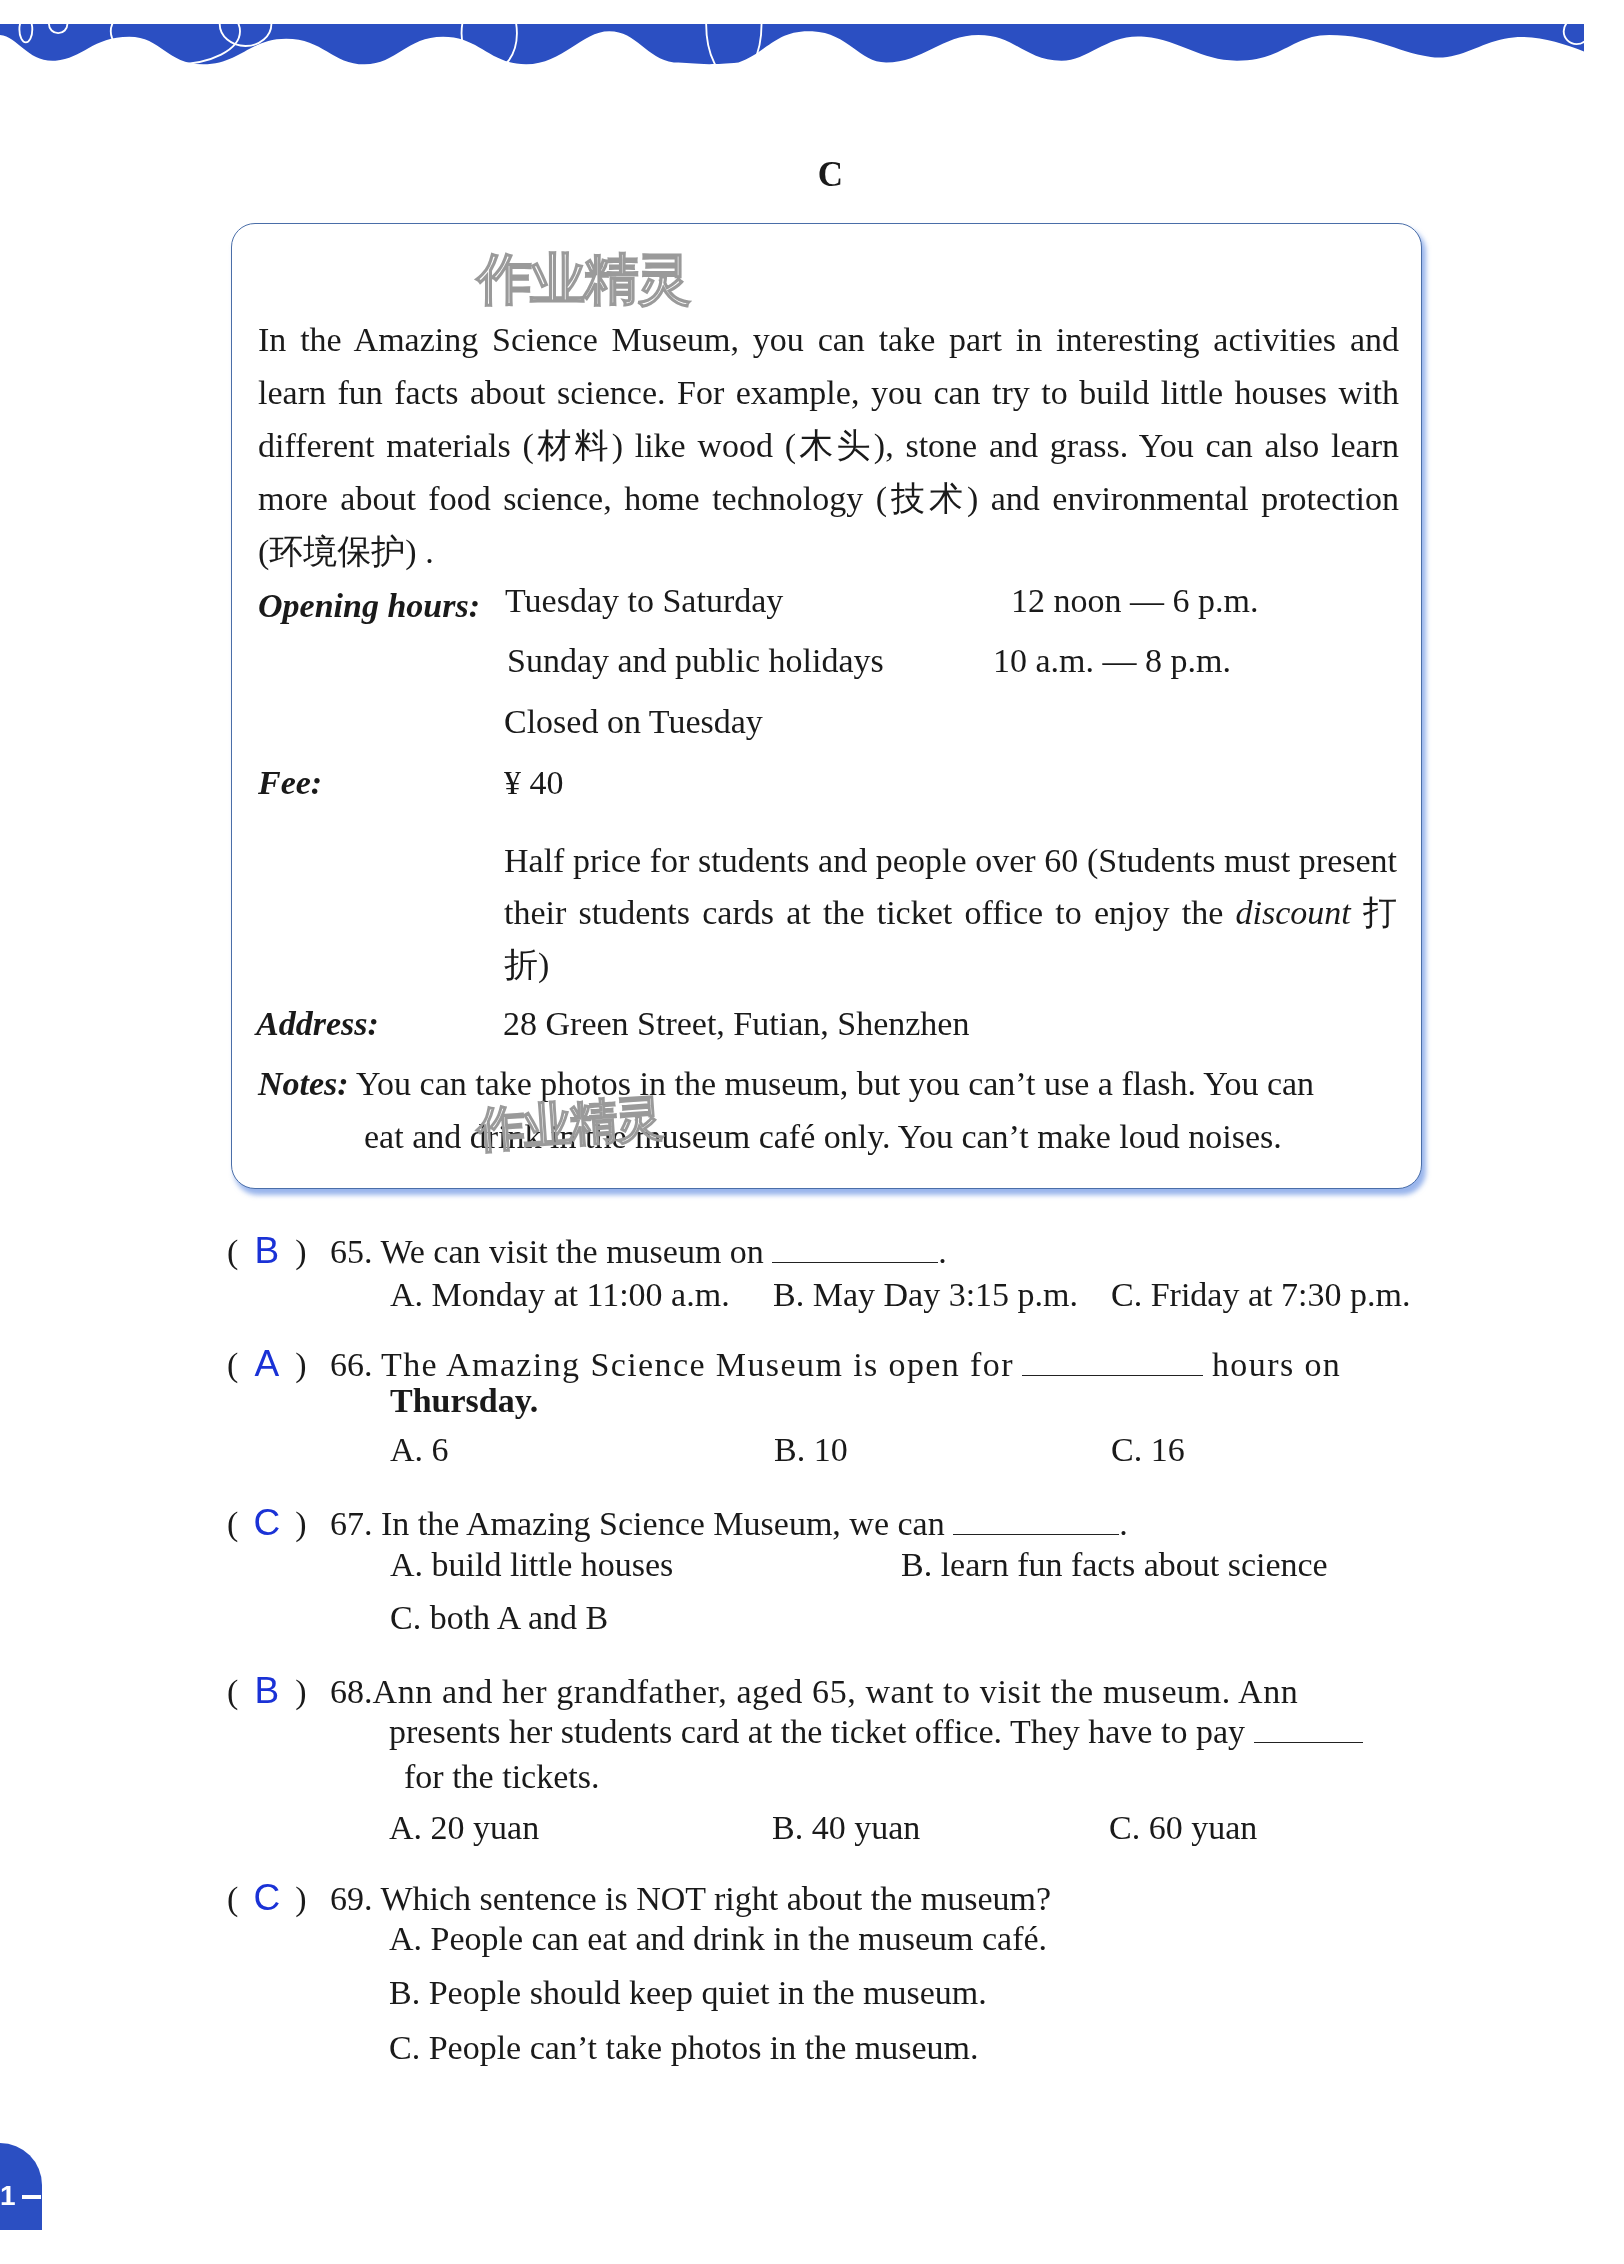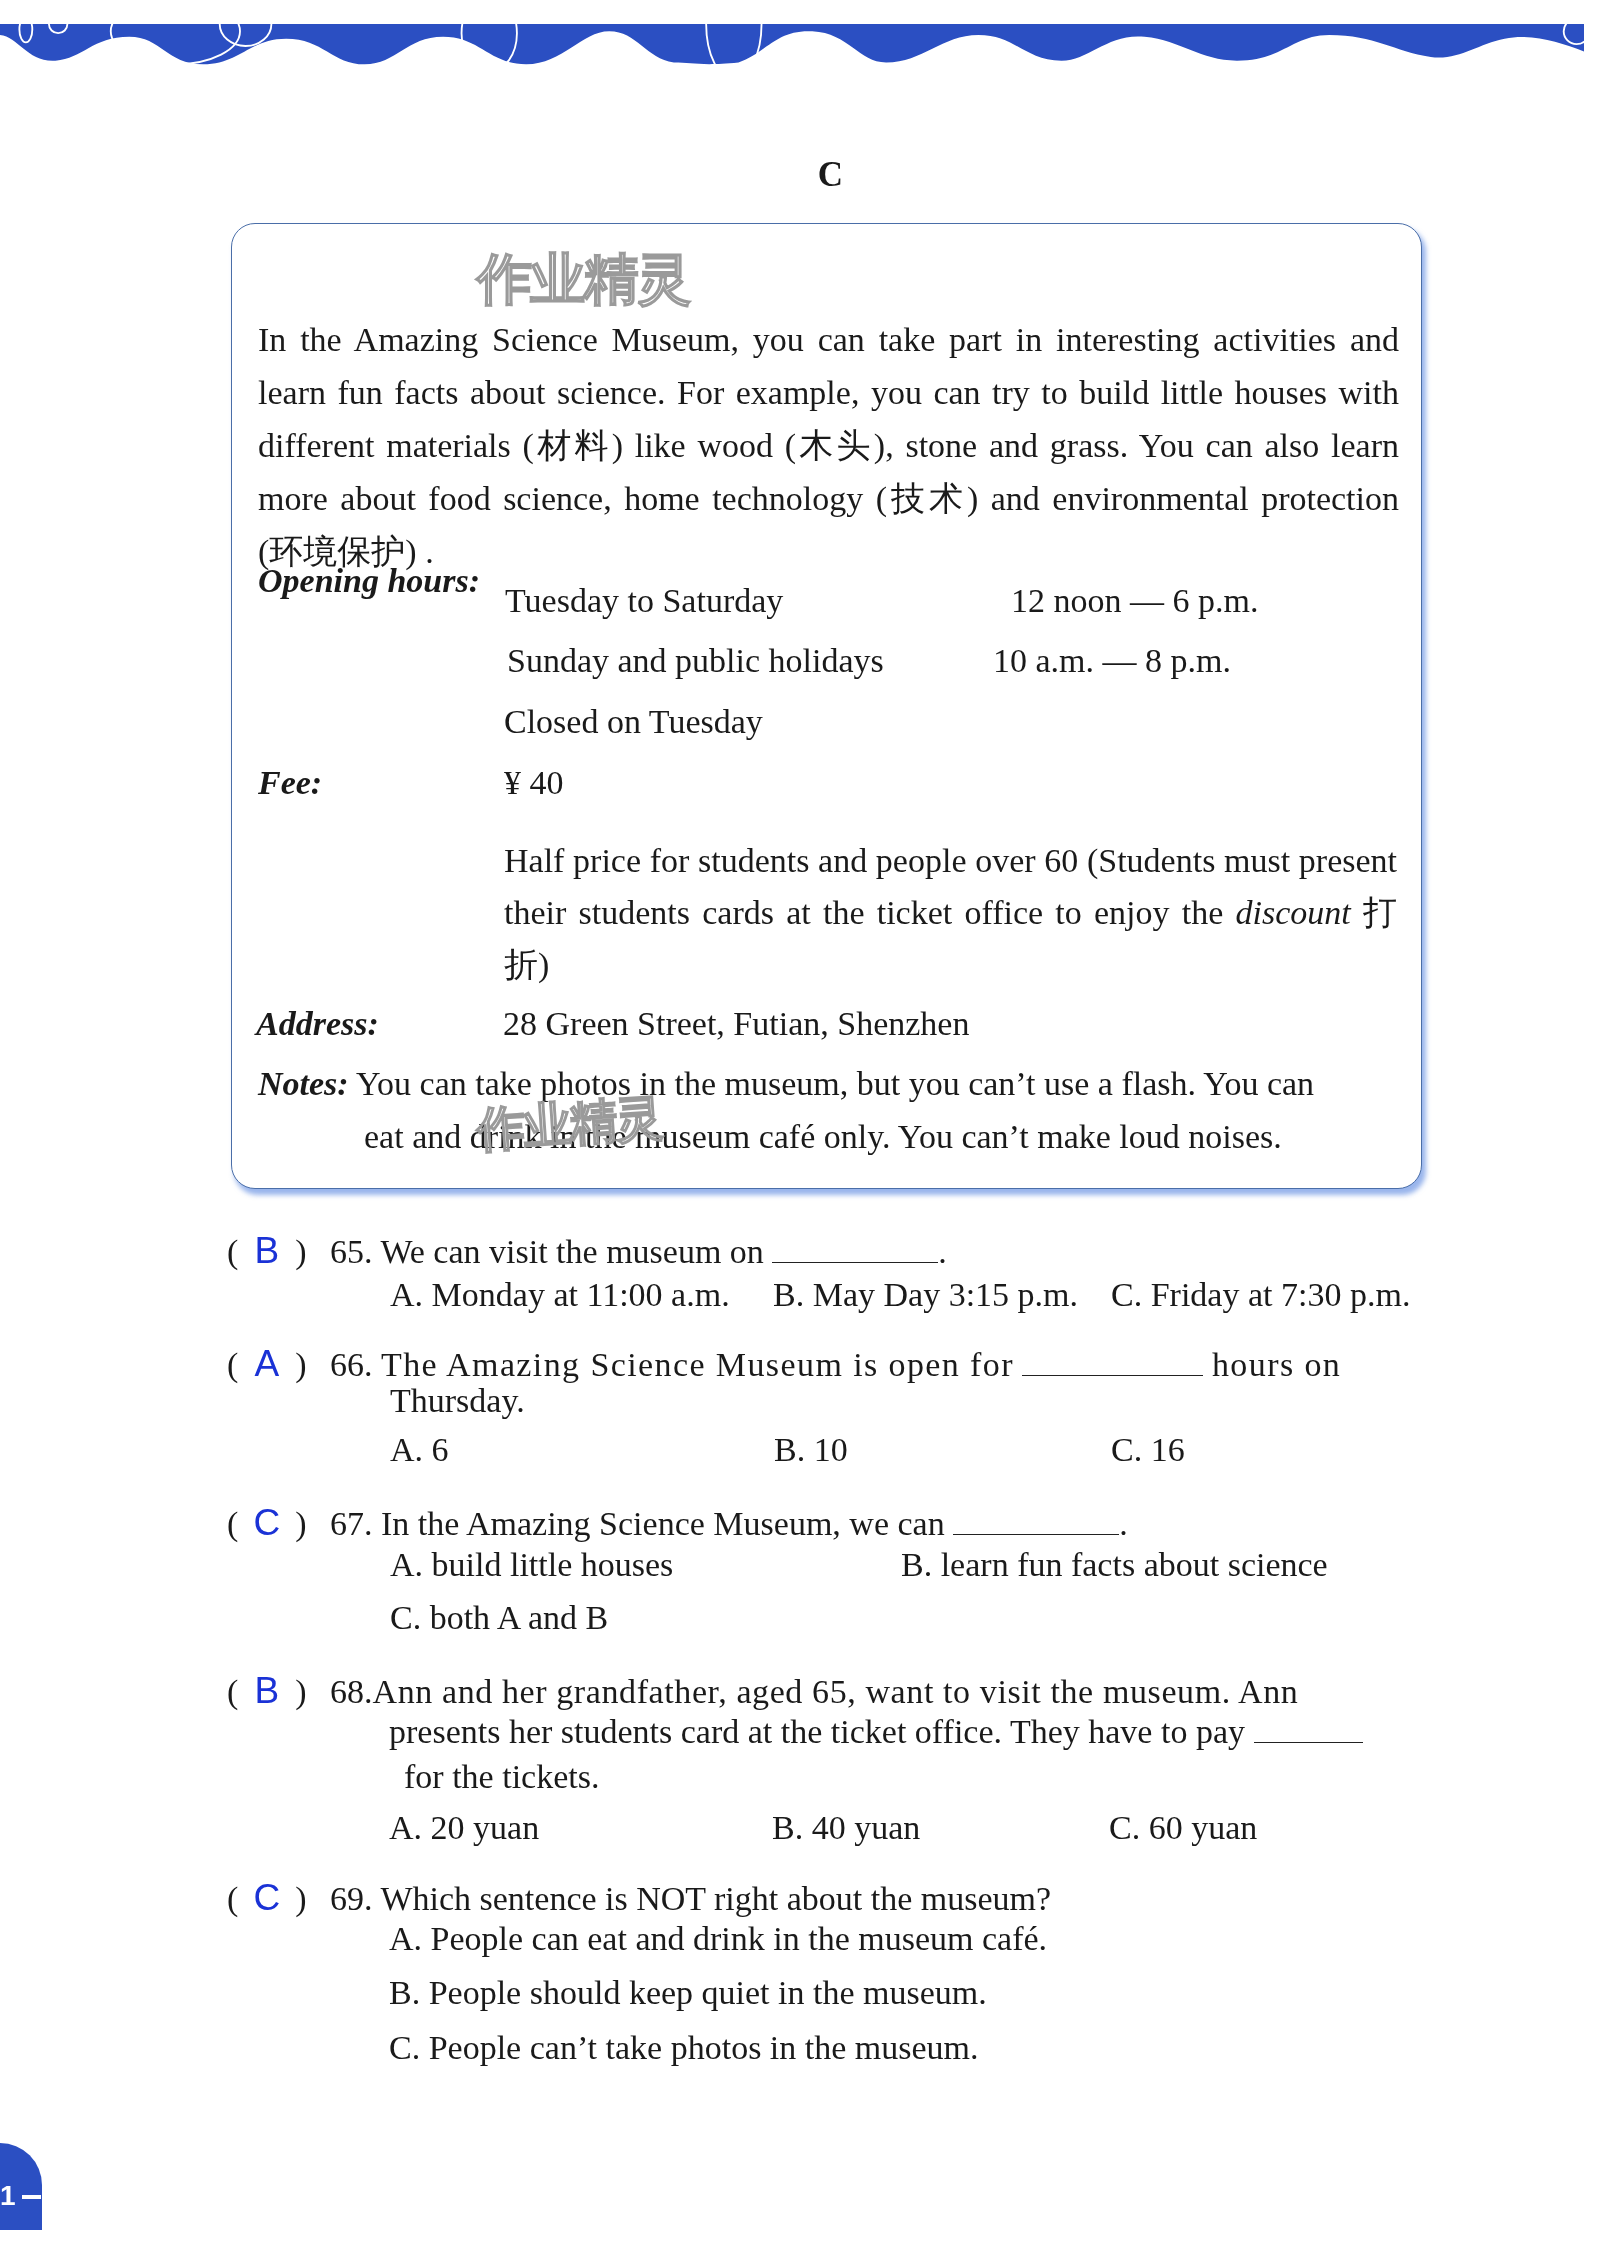--- a/index.html
+++ b/index.html
@@ -73,21 +73,21 @@
   <ellipse cx="1708" cy="8" rx="14" ry="14" fill="none" stroke="#fff" stroke-width="2"></ellipse>
 </svg>
 <div class="right-margin"></div>
 
 <div class="section-letter">C</div>
 
 <div class="card">
   <div class="watermark wm1">作业精灵</div>
   <div class="intro">In the Amazing Science Museum, you can take part in interesting activities and learn fun facts about science. For example, you can try to build little houses with different materials (材料) like wood (木头), stone and grass. You can also learn more about food science, home technology (技术) and environmental protection (环境保护) .</div>
 
-  <div class="row lbl" style="left:26px; top:336px;font-family:Liberation Serif, serif;">Opening hours:</div>
+  <div class="row lbl" style="left:26px; top:361px;font-family:Liberation Serif, serif;">Opening hours:</div>
   <div class="row" style="left:273px; top:356px;">Tuesday to Saturday</div>
   <div class="row" style="left:779px; top:356px;">12 noon — 6 p.m.</div>
   <div class="row" style="left:275px; top:416px;">Sunday and public holidays</div>
   <div class="row" style="left:761px; top:416px;">10 a.m. — 8 p.m.</div>
   <div class="row" style="left:272px; top:477px;">Closed on Tuesday</div>
 
   <div class="row lbl" style="left:26px; top:538px;">Fee:</div>
   <div class="row" style="left:272px; top:538px;">¥ 40</div>
   <div class="fee-note"><span>Half price for students and people over 60 (Students must present their students cards at the ticket office to enjoy the </span><i>discount</i><span> 打折)</span></div>
 
@@ -105,21 +105,21 @@
 <div class="q" style="top:1223px;">
   <span class="paren">(<span class="ans">B</span>)</span><span>65.</span> <span>We can visit the museum on</span> <span class="blank" style="width:166px;"></span><span>.</span>
 </div>
 <div class="opt" style="left:390px; top:1276px;">A. Monday at 11:00 a.m.</div>
 <div class="opt" style="left:773px; top:1276px;">B. May Day 3:15 p.m.</div>
 <div class="opt" style="left:1111px; top:1276px;">C. Friday at 7:30 p.m.</div>
 
 <div class="q" style="top:1336px; width:1200px;">
   <span class="paren">(<span class="ans">A</span>)</span><span>66.</span> <span style="letter-spacing:1.4px;">The Amazing Science Museum is open for</span> <span class="blank" style="width:181px;"></span> <span style="letter-spacing:1.4px;">hours on</span>
 </div>
-<div class="opt" style="left:390px; top:1382px;">Thursday.</div>
+<div class="opt" style="left:390px; top:1382px;font-weight:bold;">Thursday.</div>
 <div class="opt" style="left:390px; top:1431px;">A. 6</div>
 <div class="opt" style="left:774px; top:1431px;">B. 10</div>
 <div class="opt" style="left:1111px; top:1431px;">C. 16</div>
 
 <div class="q" style="top:1495px;">
   <span class="paren">(<span class="ans">C</span>)</span><span>67.</span> <span>In the Amazing Science Museum, we can</span> <span class="blank" style="width:166px;"></span><span>.</span>
 </div>
 <div class="opt" style="left:390px; top:1546px;">A. build little houses</div>
 <div class="opt" style="left:901px; top:1546px;">B. learn fun facts about science</div>
 <div class="opt" style="left:390px; top:1599px;">C. both A and B</div>

